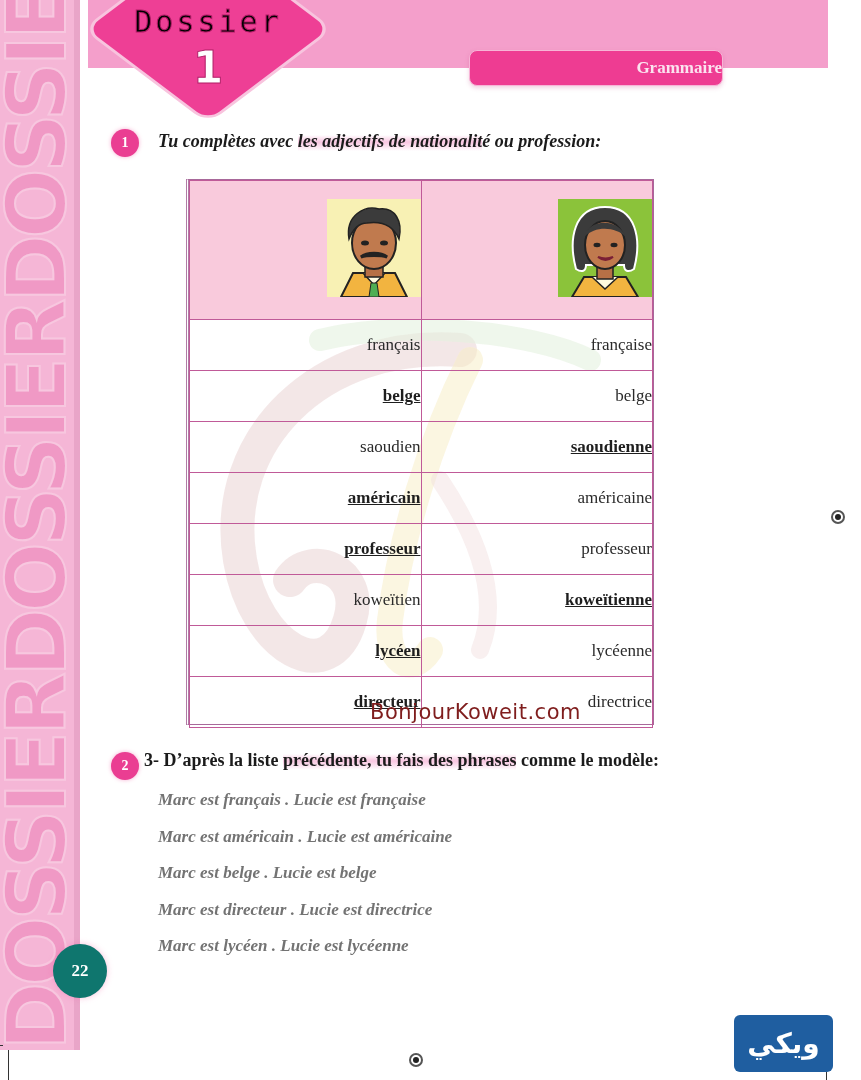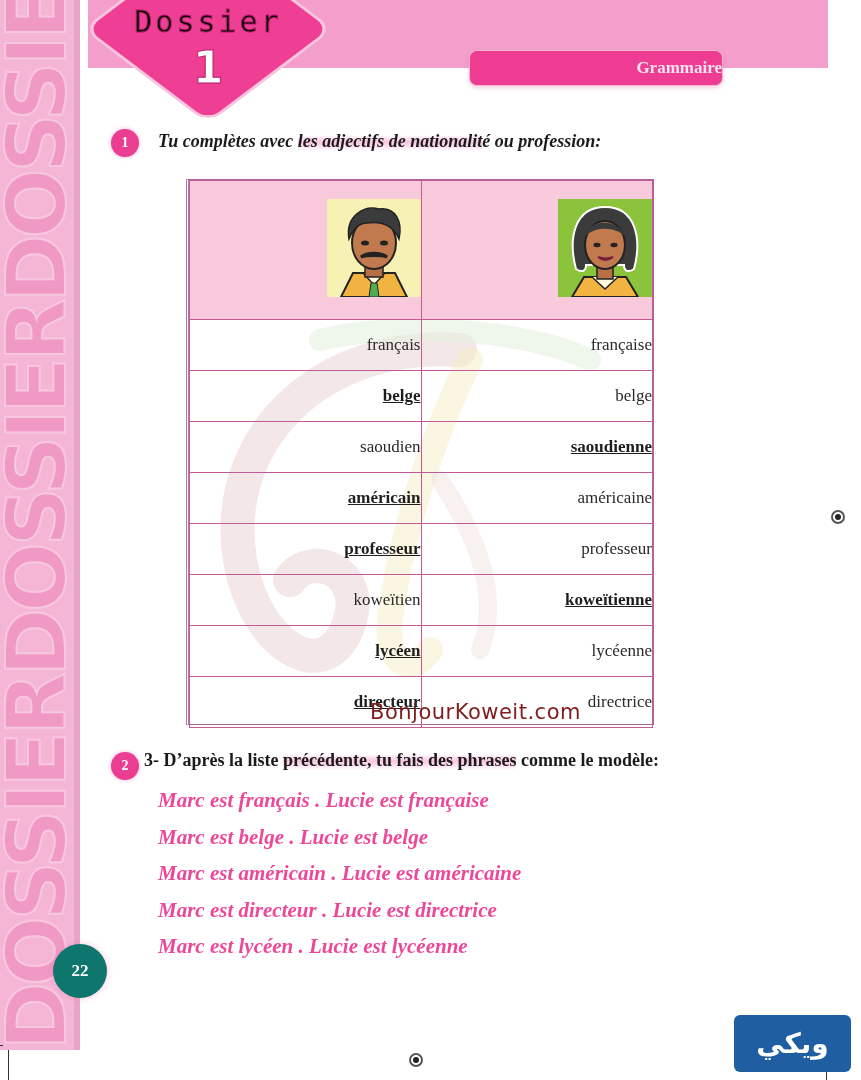--- a/index.html
+++ b/index.html
@@ -20,25 +20,25 @@
   .watermark { position:absolute; left:200px; top:320px; width:420px; height:400px; opacity:0.55; pointer-events:none; }
   .wm-text { position:absolute; left:370px; top:700px; font-family:"DejaVu Sans", sans-serif; font-size:21px; color:#7f1d1d; letter-spacing:0.5px; }
   table.grid { position:absolute; left:0; top:0; width:464px; height:544px; border-collapse:collapse; }
   table.grid td { border:1px solid #c05a98; text-align:right; font-size:17px; color:#2a2a2a; padding:0; }
   table.grid td.col { width:50%; }
   tr.head td { height:138px; background:#f9cadc; }
   tr.row td { height:50px; }
   td .answer { font-weight:bold; text-decoration:underline; color:#1e1e1e; }
   .avatar { display:inline-block; width:94px; height:98px; position:relative; overflow:hidden; }
   .sentences { position:absolute; left:158px; top:789px; }
-  .sentence { font-style:italic; font-weight:bold; font-size:21px; color:#ec4899; height:36.5px; line-height:22px; white-space:nowrap; }
+  .sentence { font-style:italic; font-weight:bold; font-size:17px; color:#737373; height:36.5px; line-height:22px; white-space:nowrap; }
   .page-num { position:absolute; left:53px; top:944px; width:54px; height:54px; border-radius:50%; background:#0f766e; color:#ffffff; font-weight:bold; font-size:17px; text-align:center; line-height:54px; box-shadow:0 0 6px rgba(240,106,169,0.4); }
   .reg-mark { position:absolute; width:14px; height:14px; border-radius:50%; border:2px solid #555; box-sizing:border-box; }
   .reg-mark::before { content:""; position:absolute; left:2px; top:2px; width:6px; height:6px; background:#222; border-radius:50%; }
-  .wiki-logo { position:absolute; left:734px; top:1015px; width:117px; height:57px; border-radius:6px; background:#1f5ea0; color:#ffffff; font-family:"DejaVu Sans", sans-serif; font-weight:bold; font-size:28px; text-align:center; line-height:57px; direction:rtl; }
+  .wiki-logo { position:absolute; left:734px; top:1015px; width:99px; height:57px; border-radius:6px; background:#1f5ea0; color:#ffffff; font-family:"DejaVu Sans", sans-serif; font-weight:bold; font-size:28px; text-align:center; line-height:57px; direction:rtl; }
   .crop-mark { position:absolute; background:#333; }
 </style>
 </head>
 <body>
 
 <div class="side-strip">
   <div class="side-text">DOSSIERDOSSIERDOSSIERDOSSIE</div>
   <div class="edge"></div>
 </div>
 
@@ -138,22 +138,22 @@
 </div>
 <div class="wm-text">BonjourKoweit.com</div>
 
 <div class="num-badge" style="left:111px; top:752px;">2</div>
 <div class="instruction" style="left:144px; top:750px;">
   <span>3- D’après la liste </span><span class="hl">précédente, tu fais des phrases</span><span> comme le modèle:</span>
 </div>
 
 <div class="sentences">
   <div class="sentence">Marc est français . Lucie est française</div>
+  <div class="sentence">Marc est américain . Lucie est américaine</div>
   <div class="sentence">Marc est belge . Lucie est belge</div>
-  <div class="sentence">Marc est américain . Lucie est américaine</div>
   <div class="sentence">Marc est directeur . Lucie est directrice</div>
   <div class="sentence">Marc est lycéen . Lucie est lycéenne</div>
 </div>
 
 <div class="page-num">22</div>
 
 <div class="reg-mark" style="left:831px; top:510px;"></div>
 <div class="reg-mark" style="left:409px; top:1053px;"></div>
 
 <div class="crop-mark" style="left:0; top:1045px; width:3px; height:1px;"></div>

